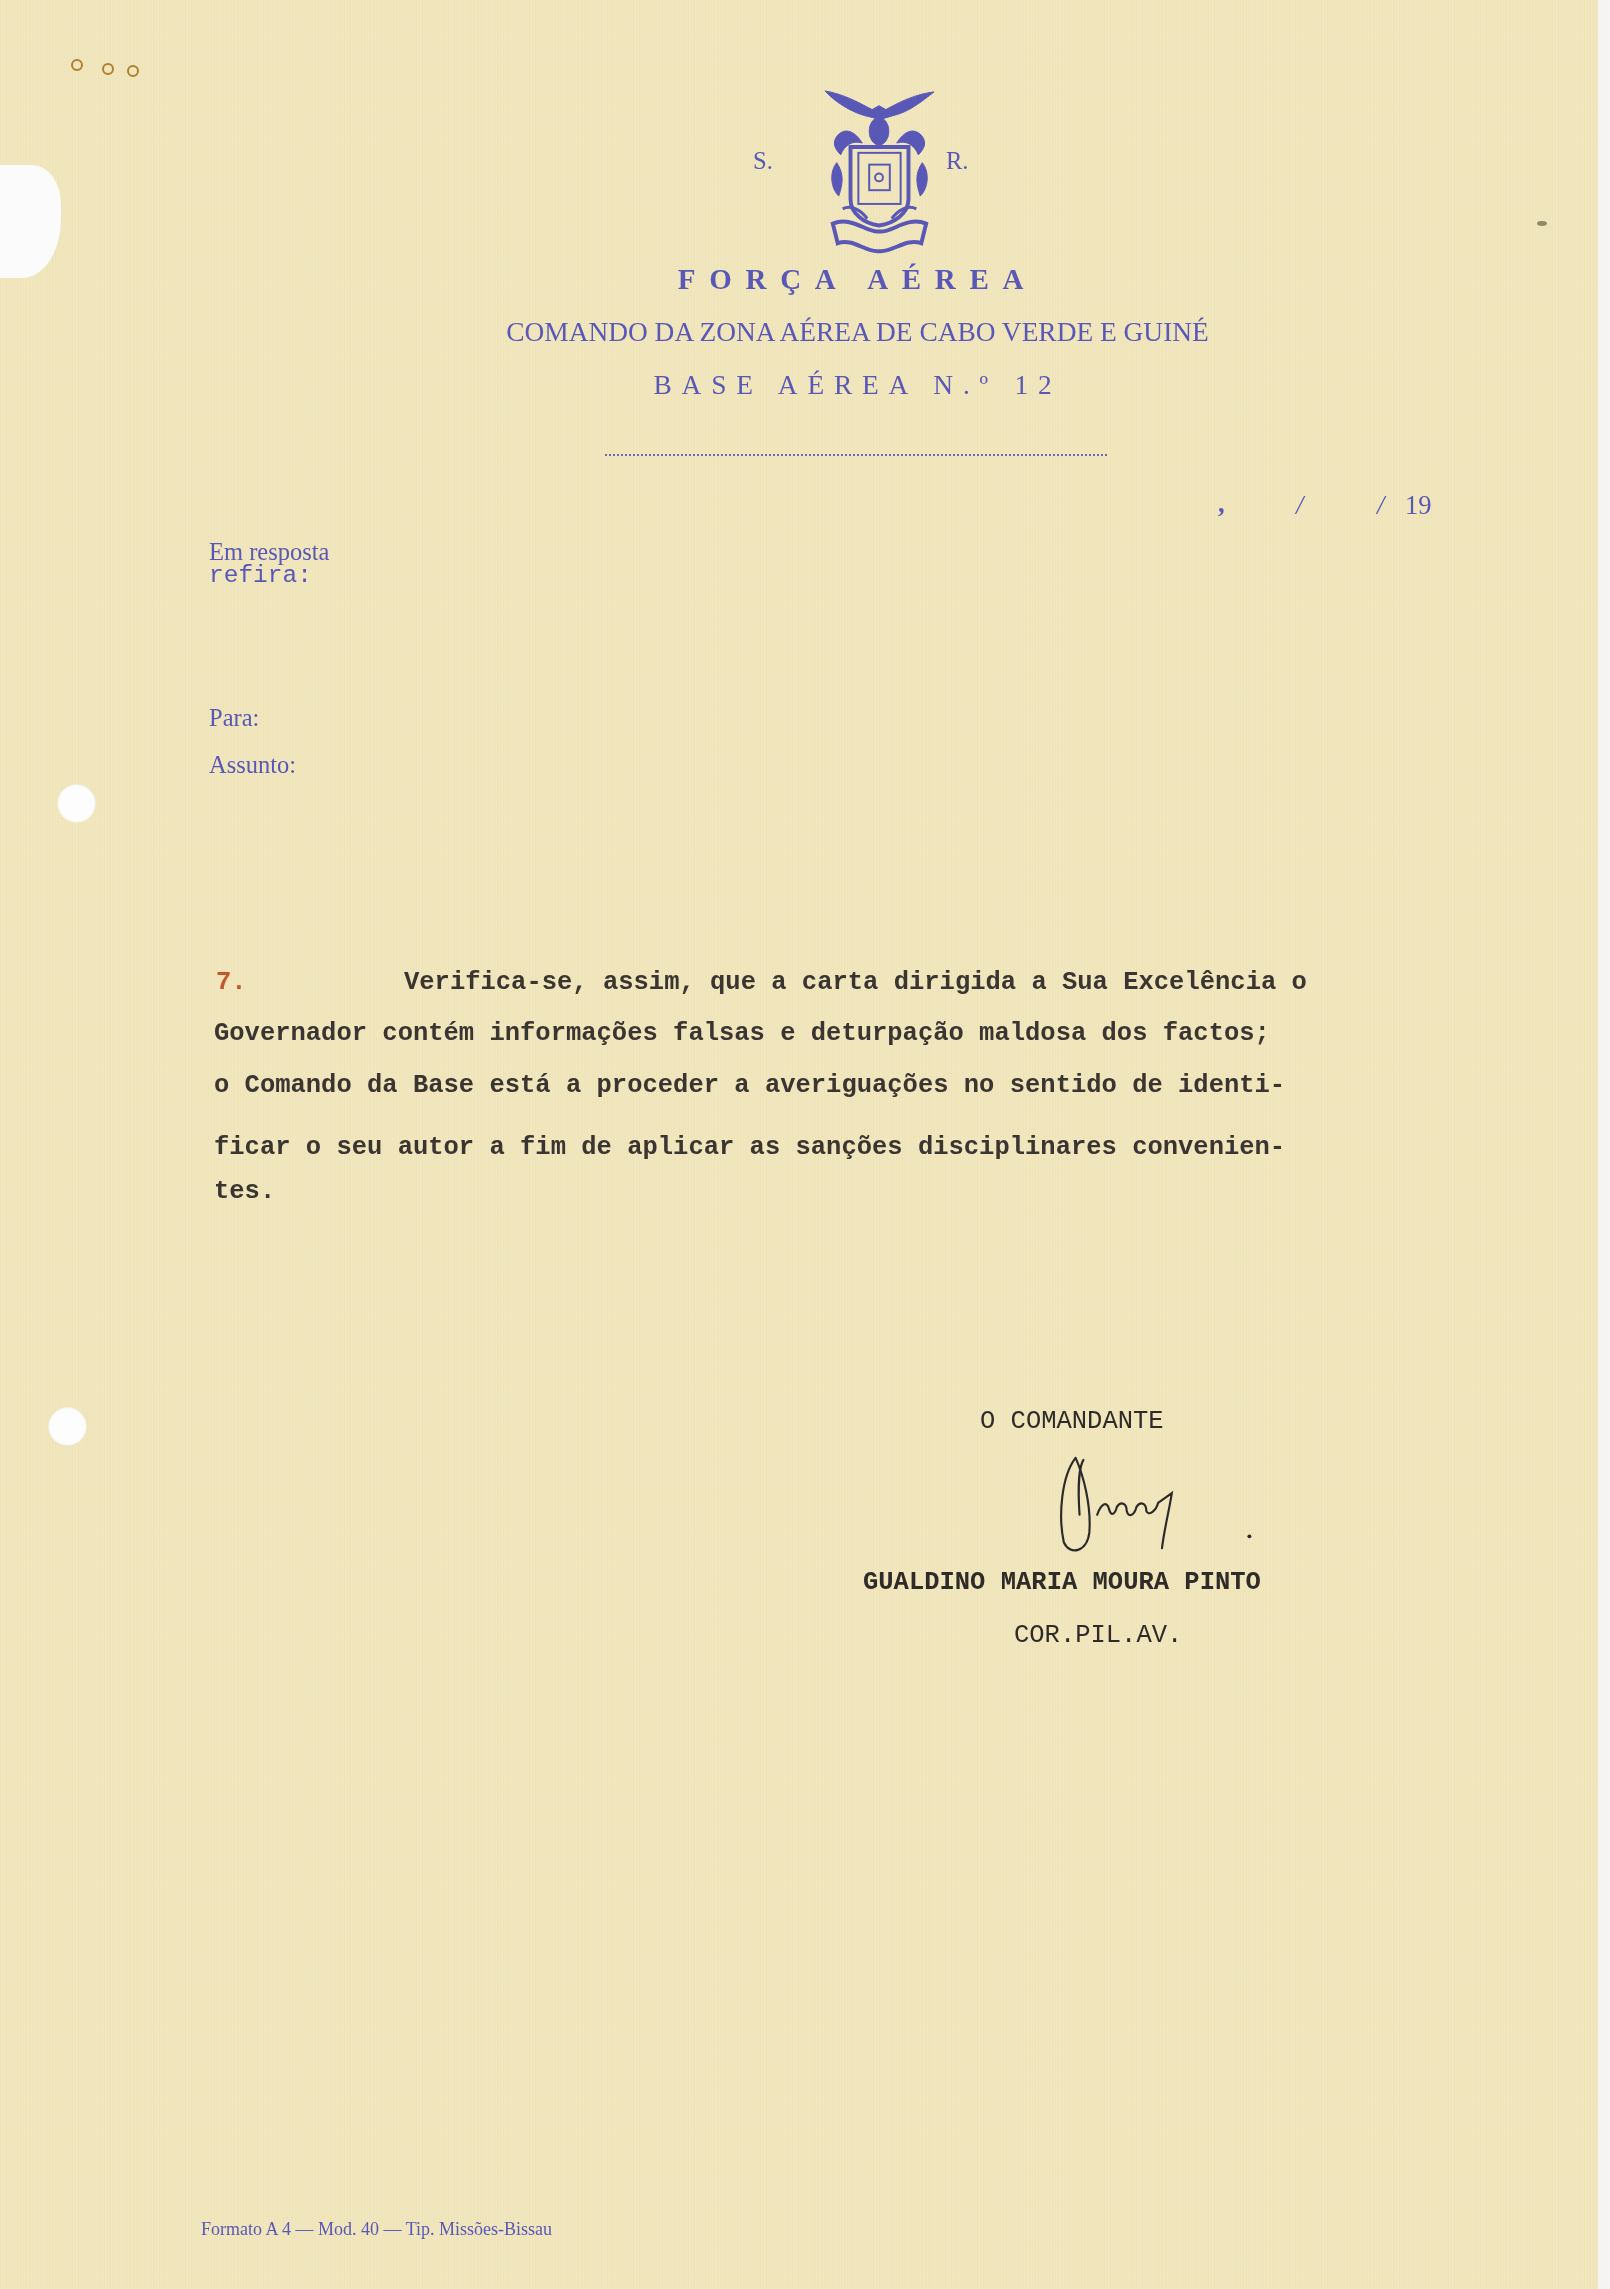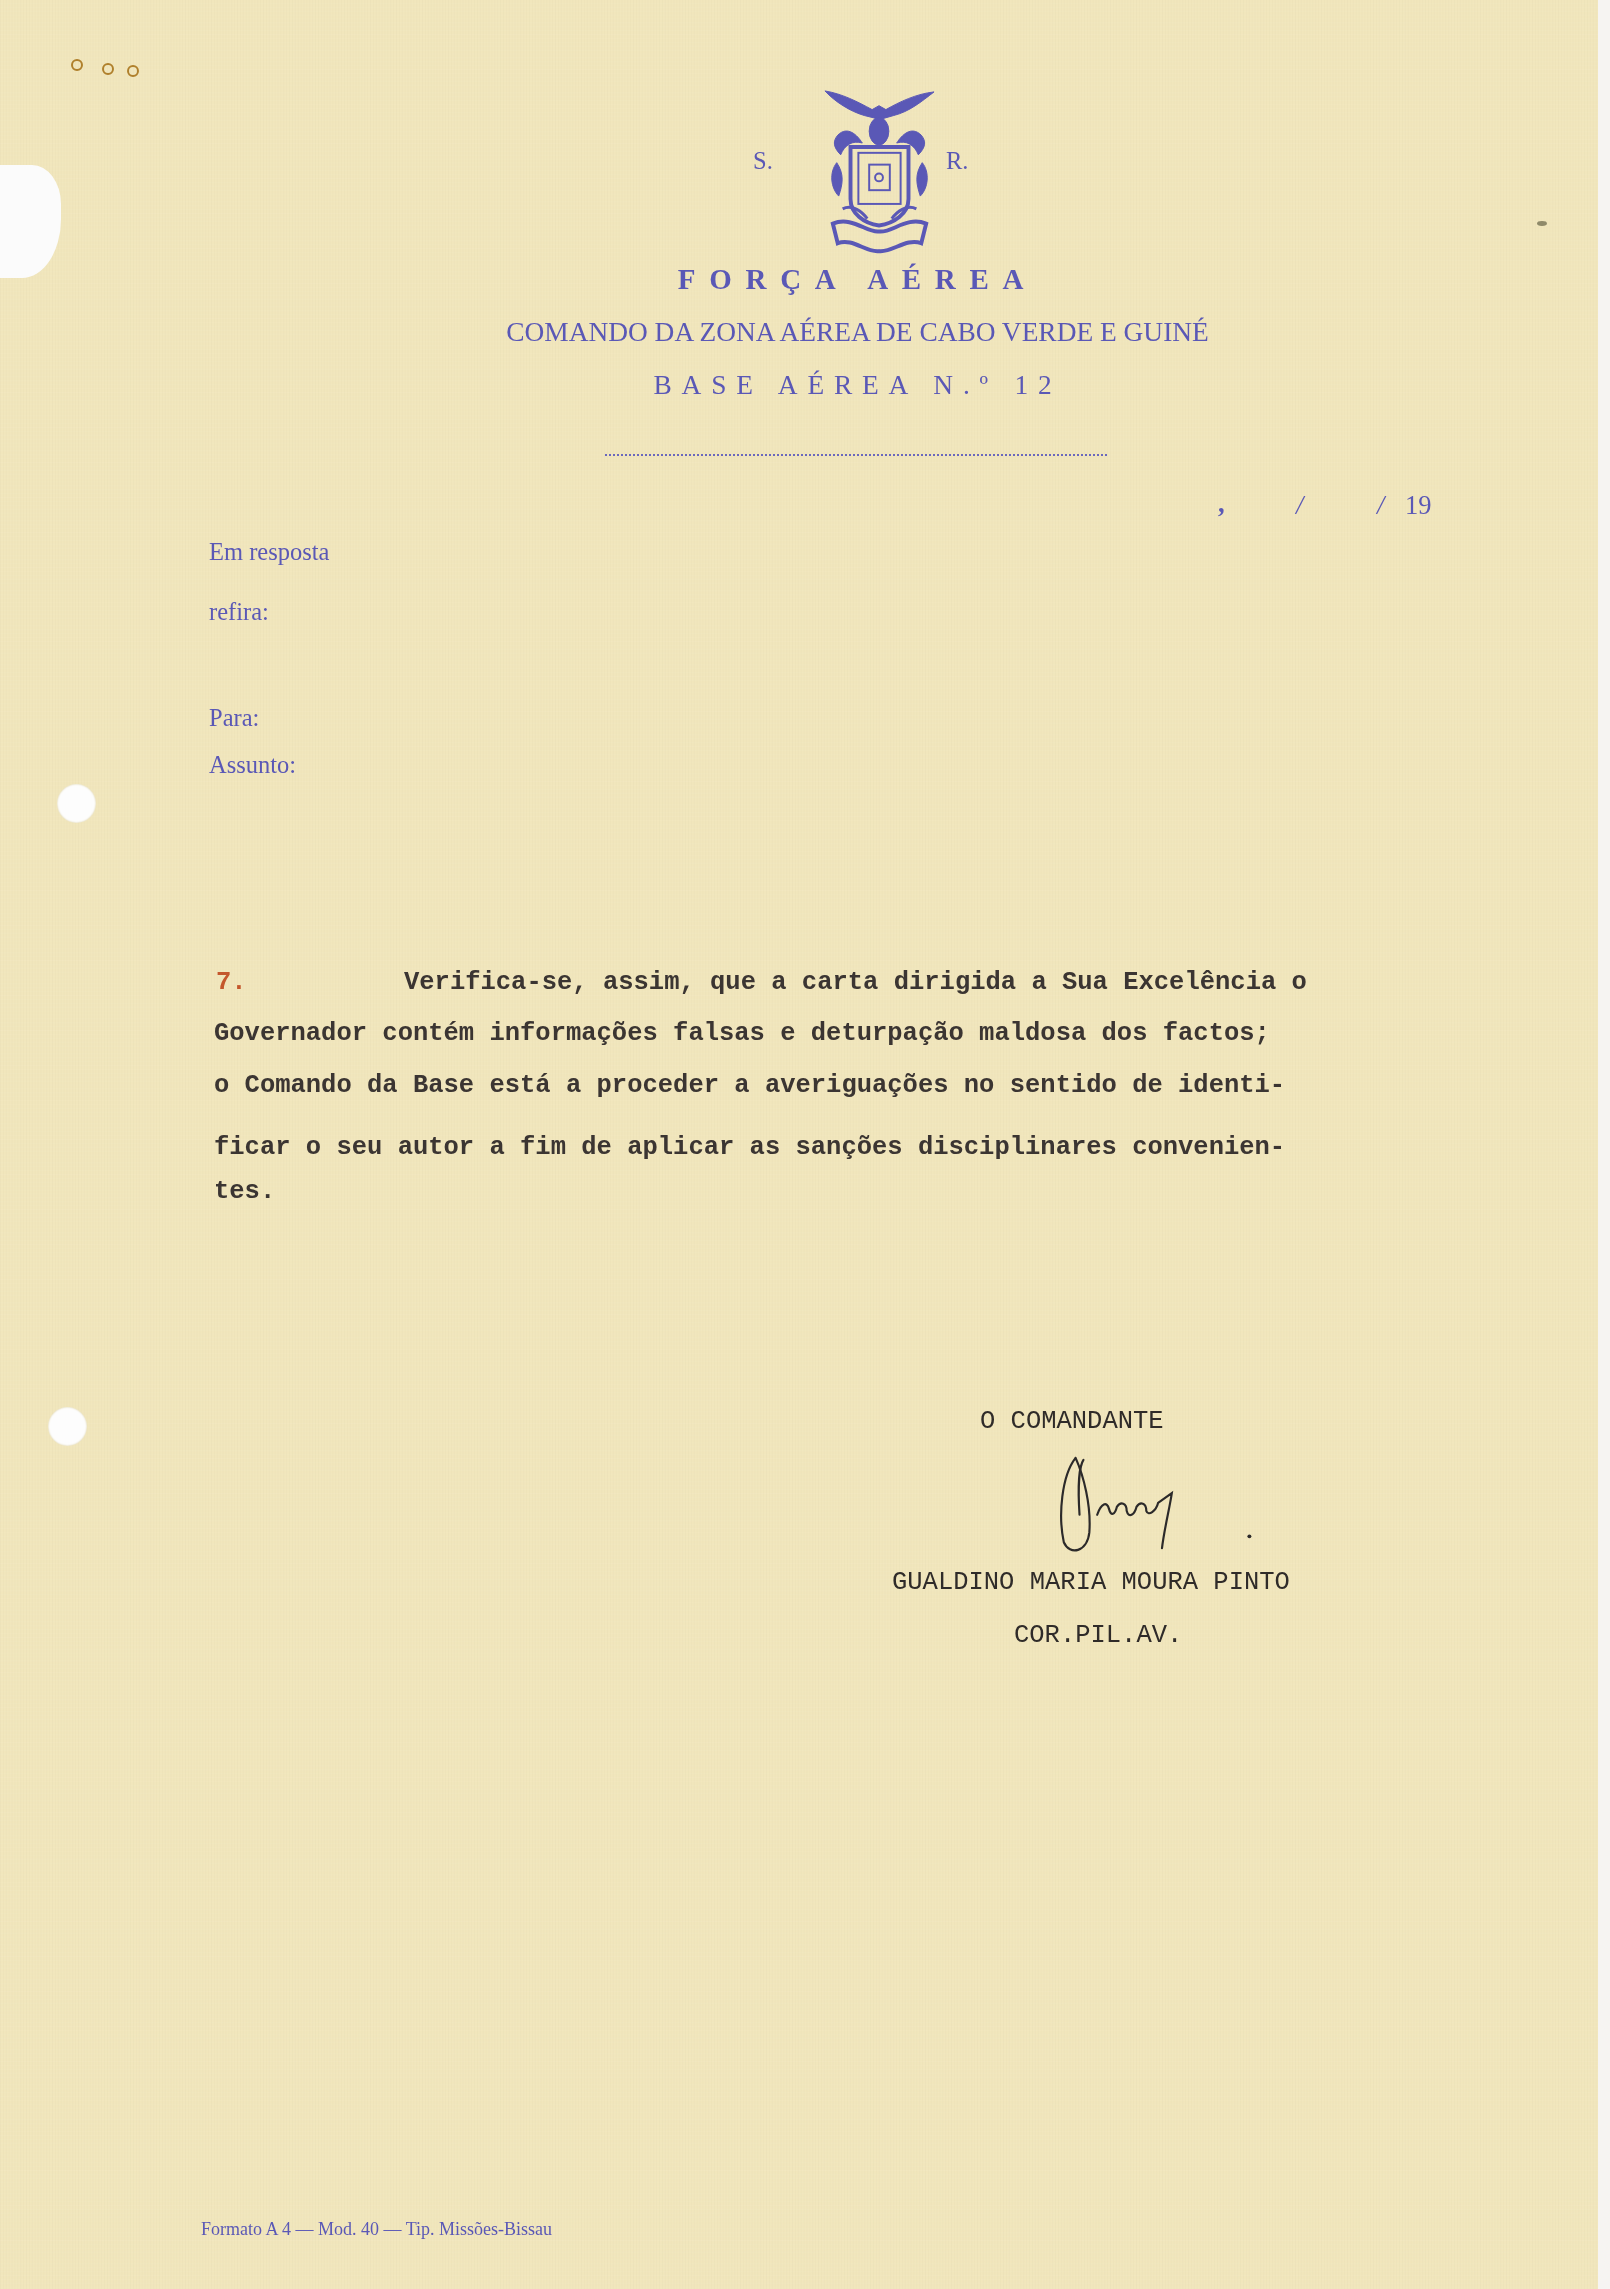--- a/index.html
+++ b/index.html
@@ -129,37 +129,37 @@
 <div class="comando blue">COMANDO DA ZONA AÉREA DE CABO VERDE E GUINÉ</div>
 <div class="base blue">BASE AÉREA N.º 12</div>
 <div class="dotline"></div>
 
 <span class="date blue" style="left:1218px;top:488px;font-weight:bold;">,</span>
 <span class="date blue" style="left:1296px;font-style:italic;">/</span>
 <span class="date blue" style="left:1377px;font-style:italic;">/</span>
 <span class="date blue" style="left:1405px;">19</span>
 
 <span class="label blue" style="top:538px;">Em resposta</span>
-<span class="label blue" style="top:598px;">refira:</span>
+<span class="label blue" style="top:562px;font-family:Liberation Mono, monospace;">refira:</span>
 <span class="label blue" style="top:665px;margin-top:39px;">Para:</span>
 <span class="label blue" style="top:751px;">Assunto:</span>
 
 <span class="typed para-num" style="left:216px;top:968px;">7.</span>
 <span class="typed" style="left:404px;top:968px;">Verifica-se, assim, que a carta dirigida a Sua Excelência o</span>
 <span class="typed" style="left:214px;top:1019px;">Governador contém informações falsas e deturpação maldosa dos factos;</span>
 <span class="typed" style="left:214px;top:1071px;">o Comando da Base está a proceder a averiguações no sentido de identi-</span>
 <span class="typed" style="left:214px;top:1125px;margin-top:8px;">ficar o seu autor a fim de aplicar as sanções disciplinares convenien-</span>
 <span class="typed" style="left:214px;top:1177px;">tes.</span>
 
 <span class="typed" style="left:980px;top:1407px;font-weight:normal;color:#2f2b29;">O COMANDANTE</span>
 <svg style="position:absolute;left:1054px;top:1446px;" width="216" height="113" viewBox="0 0 220 115">
   <g fill="none" stroke="#2c2a2a" stroke-width="2.2" stroke-linecap="round">
     <path d="M22 12 C8 30 4 70 10 98 C16 112 34 108 36 88 C38 60 30 30 22 12"></path>
     <path d="M26 70 C24 40 26 20 30 14"></path>
     <path d="M44 70 C48 58 54 56 56 64 C58 72 62 70 64 62 C68 56 74 58 74 66 C76 74 82 70 84 62 C88 56 94 58 94 66 C96 72 104 66 106 58 L120 48 C118 62 112 86 110 104"></path>
   </g>
   <circle cx="199" cy="92" r="2" fill="#2c2a2a"></circle>
 </svg>
-<span class="typed" style="left:892px;top:1568px;font-weight:normal;color:#2f2b29;">GUALDINO MARIA MOURA PINTO</span>
+<span class="typed" style="left:863px;top:1568px;font-weight:bold;color:#2f2b29;">GUALDINO MARIA MOURA PINTO</span>
 <span class="typed" style="left:1014px;top:1621px;font-weight:normal;color:#2f2b29;">COR.PIL.AV.</span>
 
 <div class="footer blue">Formato A 4 — Mod. 40 — Tip. Missões-Bissau</div>
 
 
 </body></html>

